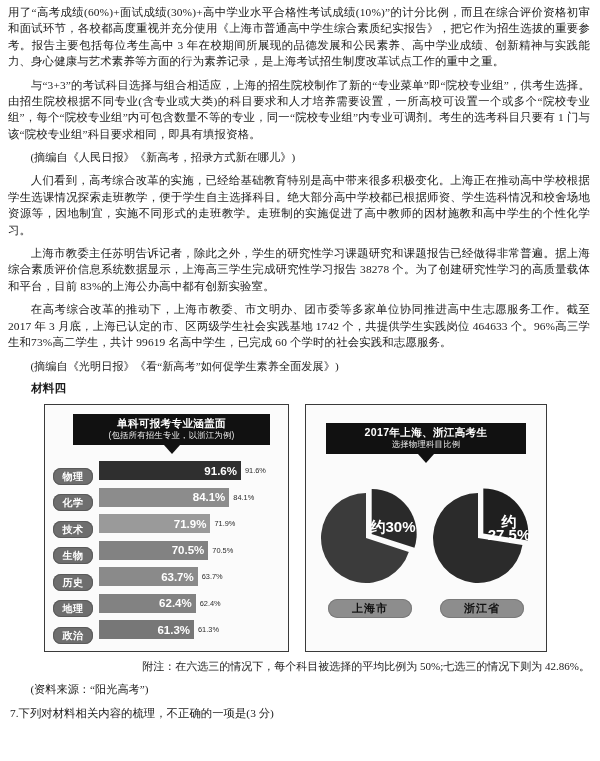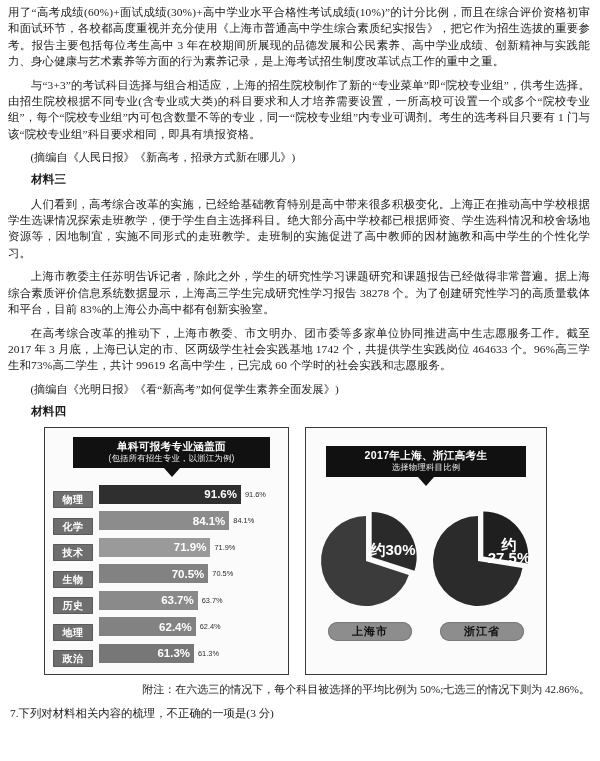--- a/index.html
+++ b/index.html
@@ -109,21 +109,21 @@
   .bar-row {
     display: flex;
     align-items: center;
     height: 20px;
     margin-bottom: 6.5px;
   }
   .bar-label {
     width: 40px;
     min-width: 40px;
     height: 17px;
-    border-radius: 1px;
+    border-radius: 8px;
     background: #6e6e6e;
     color: #ffffff;
     font-family: "Liberation Sans", "DejaVu Sans", sans-serif;
     font-weight: bold;
     font-size: 10px;
     line-height: 17px;
     text-align: center;
     letter-spacing: 0.5px;
     box-shadow: inset 0 0 0 1px #5a5a5a;
     margin-top: 11px;
@@ -203,21 +203,20 @@
 </style>
 </head>
 <body>
 
 <div class="page">
 
   <p class="para">用了“高考成绩(60%)+面试成绩(30%)+高中学业水平合格性考试成绩(10%)”的计分比例，而且在综合评价资格初审和面试环节，各校都高度重视并充分使用《上海市普通高中学生综合素质纪实报告》，把它作为招生选拔的重要参考。报告主要包括每位考生高中 3 年在校期间所展现的品德发展和公民素养、高中学业成绩、创新精神与实践能力、身心健康与艺术素养等方面的行为素养记录，是上海考试招生制度改革试点工作的重中之重。</p>
   <p class="para indent">与“3+3”的考试科目选择与组合相适应，上海的招生院校制作了新的“专业菜单”即“院校专业组”，供考生选择。由招生院校根据不同专业(含专业或大类)的科目要求和人才培养需要设置，一所高校可设置一个或多个“院校专业组”，每个“院校专业组”内可包含数量不等的专业，同一“院校专业组”内专业可调剂。考生的选考科目只要有 1 门与该“院校专业组”科目要求相同，即具有填报资格。</p>
   <p class="src">(摘编自《人民日报》《新高考，招录方式新在哪儿》)</p>
 
-  <p class="matlabel">材料三</p>
   <p class="para indent">人们看到，高考综合改革的实施，已经给基础教育特别是高中带来很多积极变化。上海正在推动高中学校根据学生选课情况探索走班教学，便于学生自主选择科目。绝大部分高中学校都已根据师资、学生选科情况和校舍场地资源等，因地制宜，实施不同形式的走班教学。走班制的实施促进了高中教师的因材施教和高中学生的个性化学习。</p>
   <p class="para indent">上海市教委主任苏明告诉记者，除此之外，学生的研究性学习课题研究和课题报告已经做得非常普遍。据上海综合素质评价信息系统数据显示，上海高三学生完成研究性学习报告 38278 个。为了创建研究性学习的高质量载体和平台，目前 83%的上海公办高中都有创新实验室。</p>
   <p class="para indent">在高考综合改革的推动下，上海市教委、市文明办、团市委等多家单位协同推进高中生志愿服务工作。截至 2017 年 3 月底，上海已认定的市、区两级学生社会实践基地 1742 个，共提供学生实践岗位 464633 个。96%高三学生和73%高二学生，共计 99619 名高中学生，已完成 60 个学时的社会实践和志愿服务。</p>
   <p class="src">(摘编自《光明日报》《看“新高考”如何促学生素养全面发展》)</p>
 
   <p class="matlabel">材料四</p>
 
   <div class="figure-row">
 
     <div class="fig-box fig-left">
@@ -320,15 +319,16 @@
               </div>
             </div>
             <div class="pie-name">浙江省</div>
           </div>
         </div>
     </div>
 
   </div>
 
   <p class="note">附注：在六选三的情况下，每个科目被选择的平均比例为 50%;七选三的情况下则为 42.86%。</p>
+  <p class="src">(资料来源：“阳光高考”)</p>
   <p class="question">7.下列对材料相关内容的梳理，不正确的一项是(3 分)</p>
 
 </div>
 
 </body></html>

